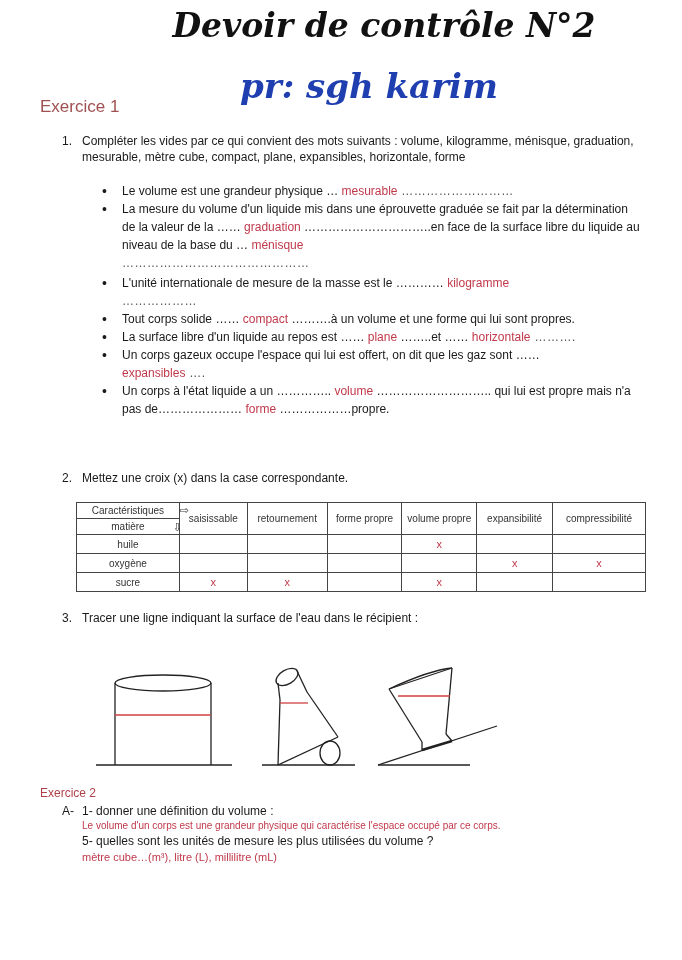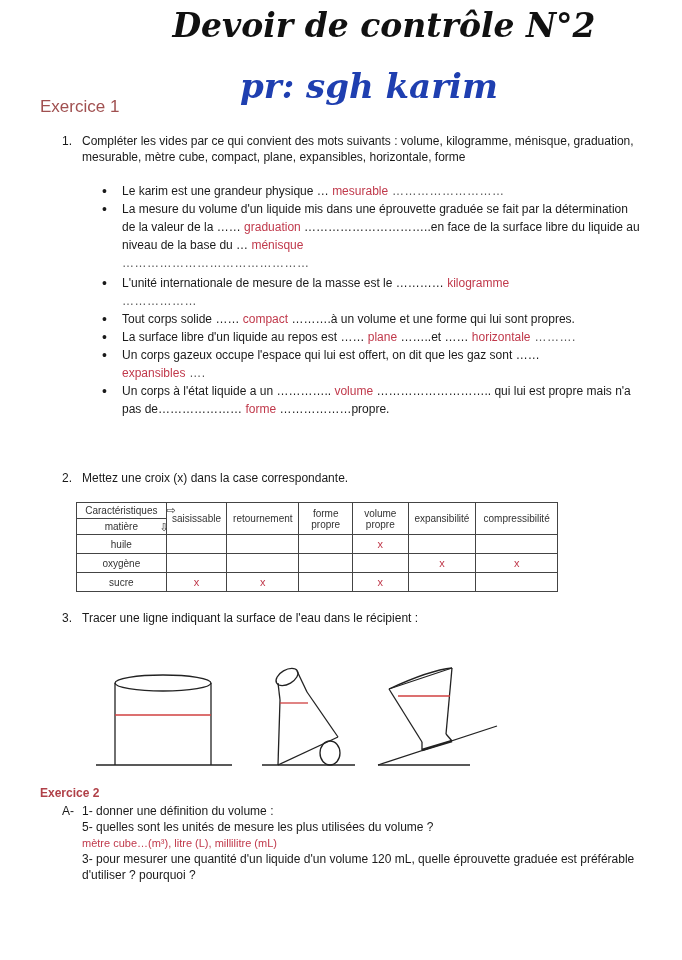--- a/index.html
+++ b/index.html
@@ -33,21 +33,21 @@
 <div class="abs q" style="left:62px; top:133px; width:580px;">
   <div style="display:flex;">
     <span style="width:20px;">1.</span>
     <span style="flex:1;">Compléter les vides par ce qui convient des mots suivants : volume, kilogramme, ménisque, graduation, mesurable, mètre cube, compact, plane, expansibles, horizontale, forme</span>
   </div>
 </div>
 
 <div class="abs" style="left:102px; top:182px; width:540px;">
   <ul class="b">
     <li>
-      <span>Le karim est une grandeur physique … </span><span class="ans">mesurable</span><span class="dots"> ………………………</span>
+      <span>Le volume est une grandeur physique … </span><span class="ans">mesurable</span><span class="dots"> ………………………</span>
     </li>
     <li>
       <span>La  mesure du volume d'un liquide mis dans une éprouvette graduée se fait par la détermination de la valeur de la …… </span><span class="ans">graduation</span><span> …………………………..en face de la surface libre du liquide au niveau de la base du … </span><span class="ans">ménisque</span><br><span class="dots"> ………………………………………</span>
     </li>
     <li style="margin-top:2px;">
       <span>L'unité internationale de mesure de la masse est le ………… </span><span class="ans">kilogramme</span><br><span class="dots"> ………………</span>
     </li>
     <li>
       <span>Tout corps solide …… </span><span class="ans">compact</span><span> ……….à un volume et une forme qui lui sont propres.</span>
     </li>
@@ -61,21 +61,21 @@
       <span>Un corps à l'état liquide a un ………….. </span><span class="ans">volume</span><span> ……………………….. qui lui est propre mais n'a pas de………………… </span><span class="ans">forme</span><span> ………………propre.</span>
     </li>
   </ul>
 </div>
 
 <div class="abs q" style="left:62px; top:470px; display:flex;">
   <span style="width:20px;">2.</span>
   <span>Mettez une croix (x) dans la case correspondante.</span>
 </div>
 
-<table class="abs grid" style="left:76px; top:502px; width:482px;">
+<table class="abs grid" style="left:76px; top:502px; width:570px;">
   <colgroup>
     <col style="width:103px">
       <col style="width:68px">
       <col style="width:80px">
       <col style="width:75px">
       <col style="width:75px">
       <col style="width:76px">
       <col style="width:93px">
   </colgroup>
   <tbody>
@@ -161,22 +161,22 @@
     <line x1="389" y1="49" x2="452" y2="28"></line>
     <line x1="389" y1="49" x2="422" y2="102"></line>
     <line x1="452" y1="28" x2="446" y2="94"></line>
     <line x1="422" y1="102" x2="422" y2="110"></line>
     <line x1="446" y1="94" x2="452" y2="101"></line>
     <line x1="422" y1="110" x2="452" y2="101" stroke-width="2.5"></line>
     <line x1="398" y1="56" x2="450" y2="56" stroke="#d04040"></line>
   </g>
 </svg>
 
-<div class="abs" style="left:40px; top:786px; font-size:12px; color:#b04048;font-weight:bold;">Exercice 2</div>
+<div class="abs" style="left:40px; top:786px; font-size:12px; color:#b04048;">Exercice 2</div>
 <div class="abs q" style="left:62px; top:803px; width:600px;">
   <div style="display:flex;">
     <span style="width:20px;">A-</span>
     <span>1- donner une définition du volume :</span>
   </div>
+  <div style="padding-left:20px; font-size:10px; line-height:14px;" class="ans">Le volume d'un corps est une grandeur physique qui caractérise l'espace occupé par ce corps.</div>
   <div style="padding-left:20px;">5- quelles sont les unités de mesure les plus utilisées du volume ?</div>
   <div style="padding-left:20px; font-size:11px;" class="ans">mètre cube…(m³), litre (L), millilitre (mL)</div>
-  <div style="padding-left:20px; width:560px;">3- pour mesurer une quantité d'un liquide d'un volume 120 mL, quelle éprouvette graduée est préférable d'utiliser ? pourquoi ?</div>
 </div>
 
 </body></html>

